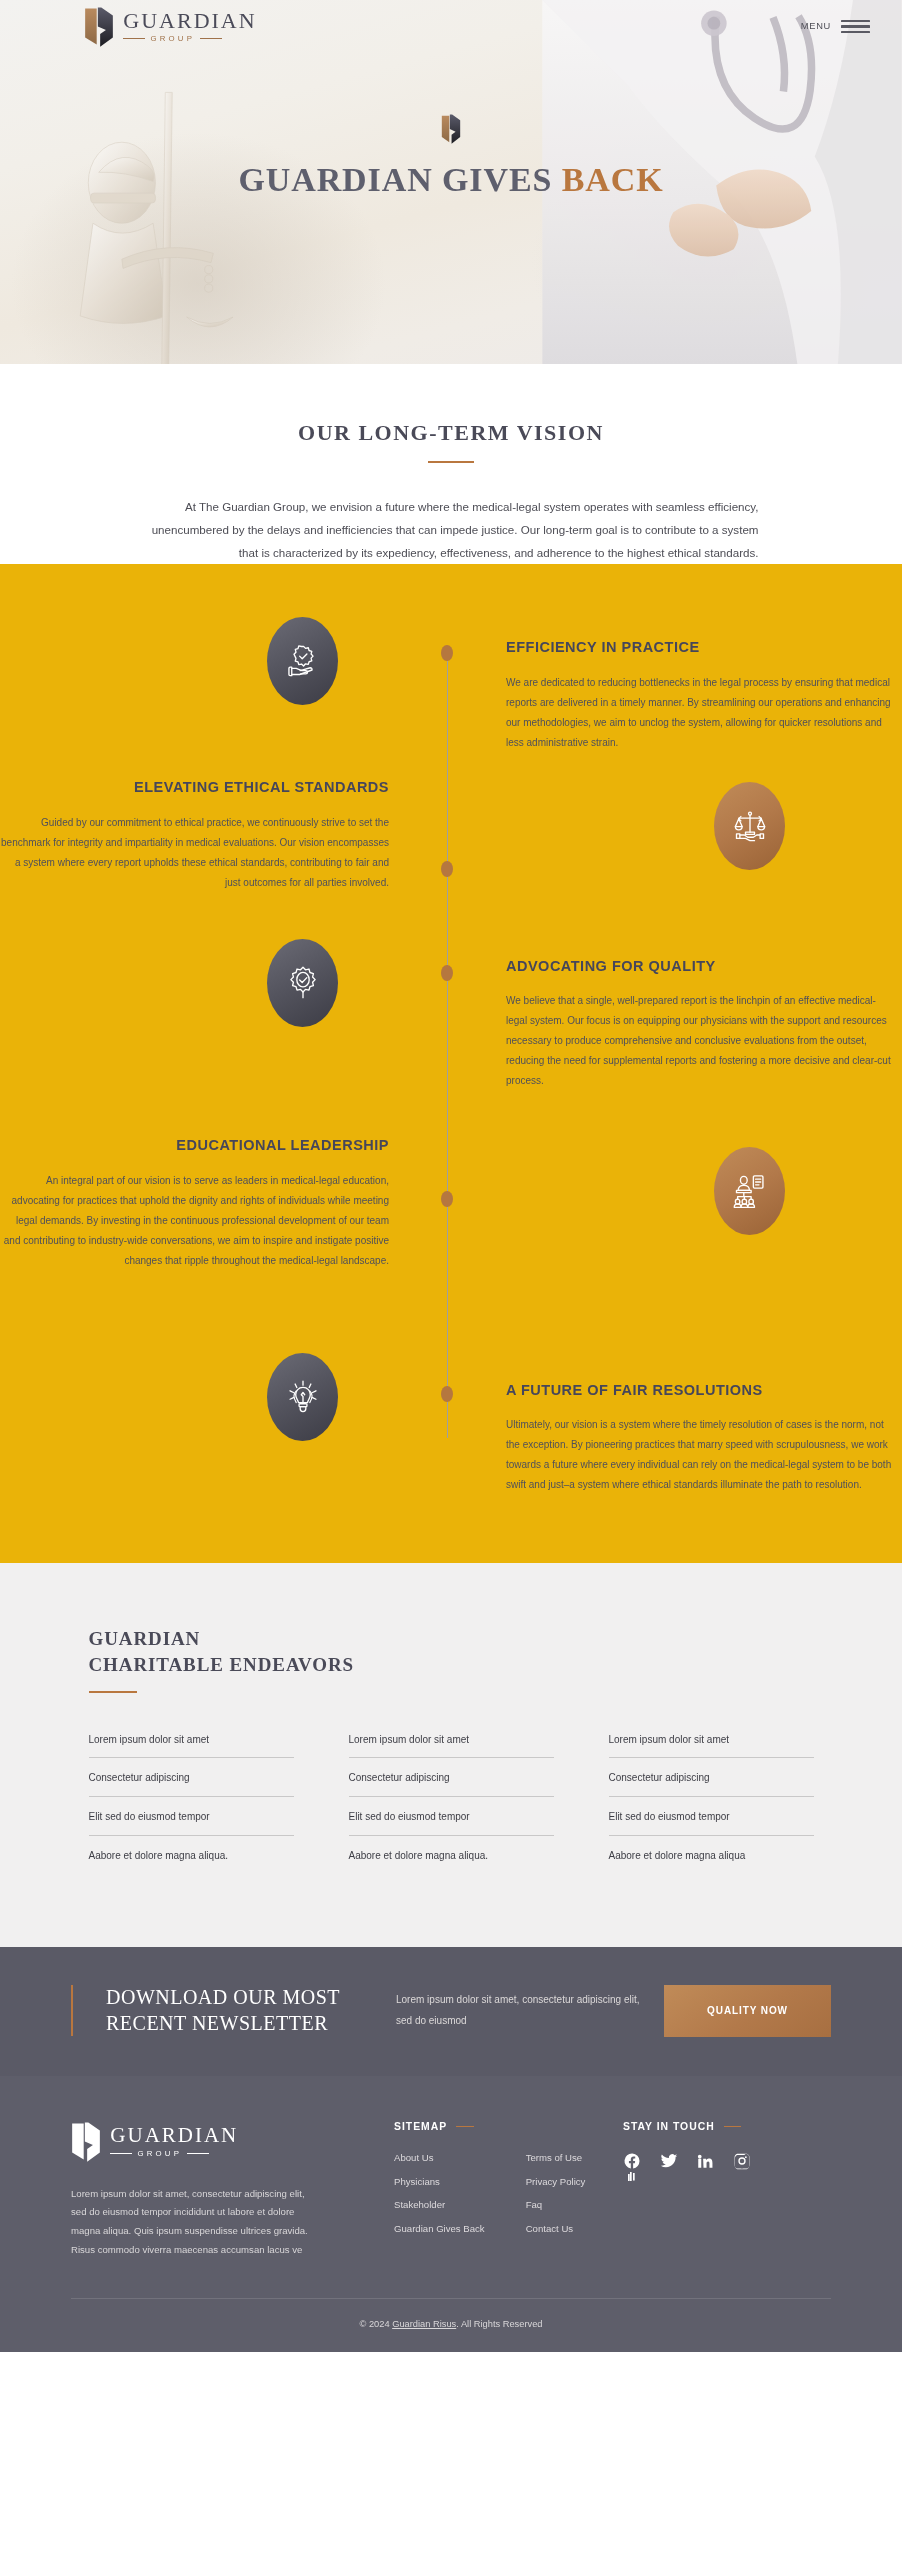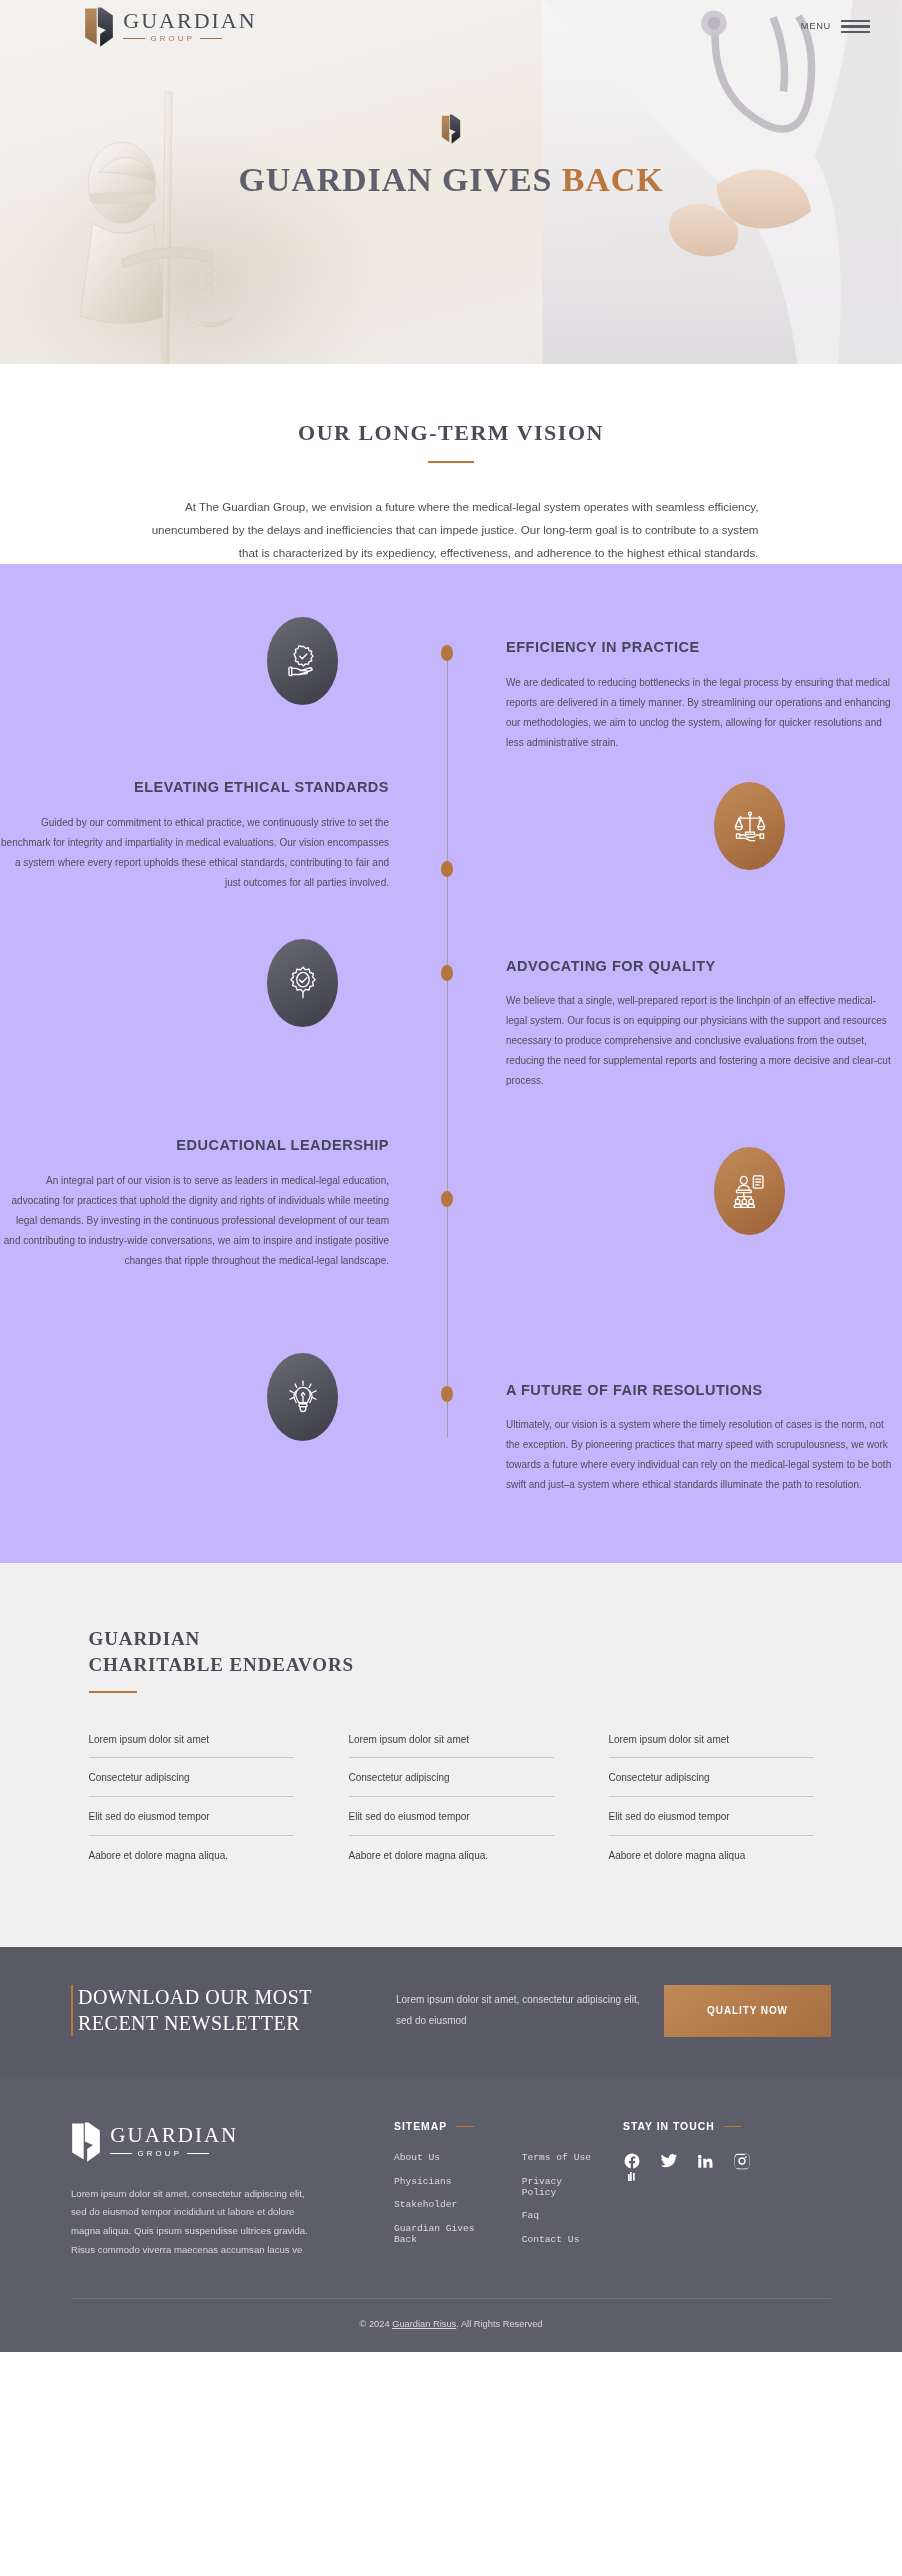--- a/index.html
+++ b/index.html
@@ -64,21 +64,21 @@
     font-family: "Liberation Serif", serif;
     font-size: 22px; letter-spacing: 1.5px; color: #4a4a58; text-align: center;
   }
   .rule-gold { width: 46px; height: 1.7px; background: #b9773f; margin: 15px auto 0; }
   .vision-p {
     width: 615px; margin: 32px auto 0;
     text-align: right; font-size: 11.6px; line-height: 2.0; color: #4d4d55;
   }
 
   
-  .timeline { position: relative; width: 902px; padding: 53px 0 68px; background: #c4b5fd; }
+  .timeline { position: relative; width: 902px; padding: 53px 0 68px; background: #eab308; }
   .spine {
     position: absolute; left: 447px; top: 89px; bottom: 125px;
     width: 0.6px; background: #9f9f9f;
   }
   .row { position: relative; display: flex; width: 902px; min-height: 0; }
   .row .side { width: 447px; }
   .row .left  { padding-right: 58px; text-align: right; }
   .row .right { padding-left: 59px; text-align: left; }
   .row .media { display: flex; }
   .row .media.to-right { justify-content: flex-start; padding-left: 267px; }
@@ -111,21 +111,21 @@
   .charity-col { flex: 1; }
   .charity-item { font-size: 10px; color: #3d3d45; padding: 0 0 12.8px 0; }
   .charity-item + .charity-item { border-top: 0.6px solid #c9c8c8; padding-top: 14px; }
 
   
   .newsletter { background: #5a5a66; padding: 38px 0 39px; }
   .news-inner {
     width: 760px; margin: 0 auto; display: flex; align-items: center;
   }
   .news-head {
-    flex: 0 0 325px; border-left: 2.3px solid #b9773f; padding-left: 5px;
+    flex: 0 0 325px; border-left: 2.3px solid #b9773f; padding-left: 33px;
     font-family: "Liberation Serif", serif;
     font-size: 20px; line-height: 1.28; letter-spacing: 0.5px; color: #ffffff;
   }
   .news-copy { flex: 1; font-size: 10px; line-height: 2.05; color: #dcd9d9; padding-right: 23px; }
   .news-btn {
     flex: 0 0 167px; height: 52px; border: none; cursor: pointer;
     background: linear-gradient(145deg, #c08b58 0%, #b2794a 55%, #a76f41 100%);
     color: #fff; font-size: 10px; letter-spacing: 0.9px; font-weight: bold;
     display: flex; align-items: center; justify-content: center;
   }
@@ -139,21 +139,21 @@
   .f-logo .logo-word { color: #fff; font-size: 21px; }
   .f-logo .logo-sub { color: #fff; }
   .f-logo .logo-sub .rule { background: #fff; }
   .f-about { margin-top: 23px; font-size: 9.6px; line-height: 1.95; color: #d9d7d9; width: 249px; }
   .f-col { flex: 1; padding-left: 21px; }
   .f-head {
     display: flex; align-items: center; gap: 9.3px;
     font-size: 10.4px; font-weight: bold; letter-spacing: 1px; color: #fff; margin-bottom: 20px;
   }
   .f-head .rule { display: block; width: 17.4px; height: 1.2px; background: #b9773f; }
-  .f-links { display: flex; gap: 19px; font-family: Liberation Mono, monospace; }
+  .f-links { display: flex; gap: 41px; }
   .f-links ul { list-style: none; }
   .f-links li { font-size: 9.6px; color: #dddadd; margin-bottom: 12.8px; cursor: pointer; }
   .socials { display: flex; gap: 18.6px; }
   .socials svg { width: 18px; height: 18px; fill: #fff; cursor: pointer; }
   .cursor-hand { position: relative; }
   .cursor-hand::after {
     content: ""; position: absolute; left: 5.2px; top: 20px; width: 7px; height: 9.3px;
     background:
       linear-gradient(#fff,#fff) 0 2.3px/1.7px 7px no-repeat,
       linear-gradient(#fff,#fff) 2.3px 0/1.7px 9.3px no-repeat,

